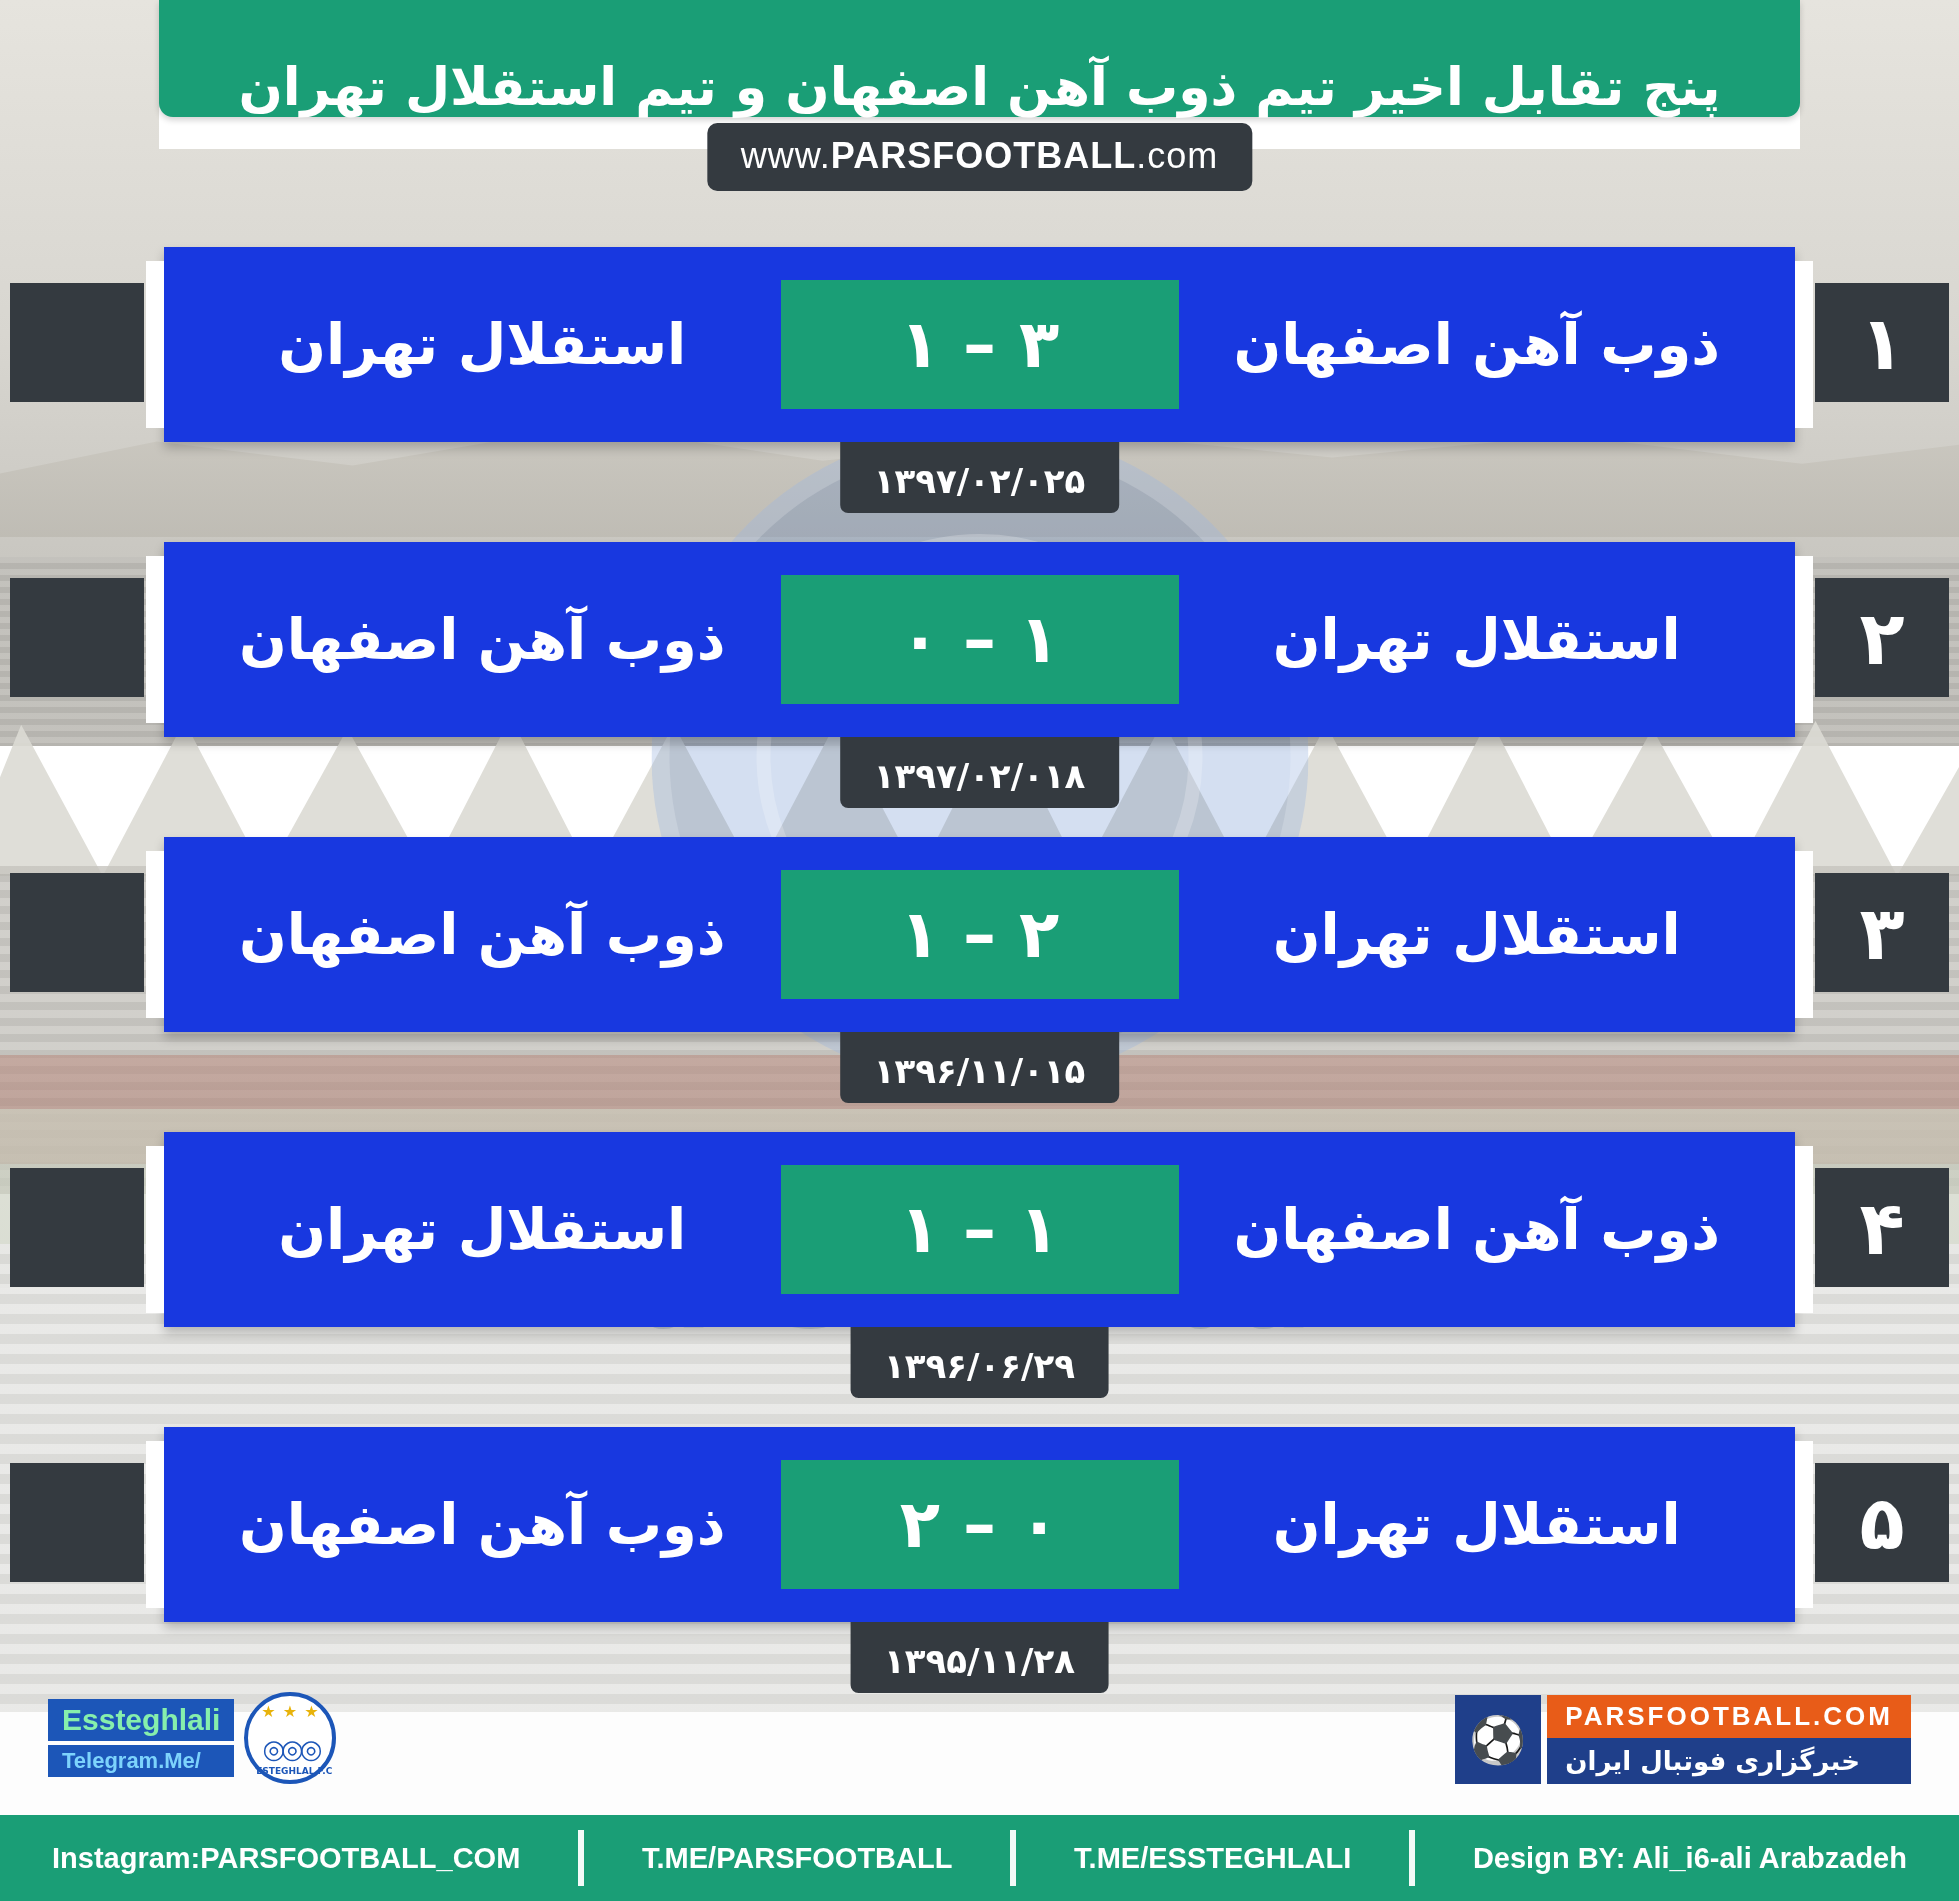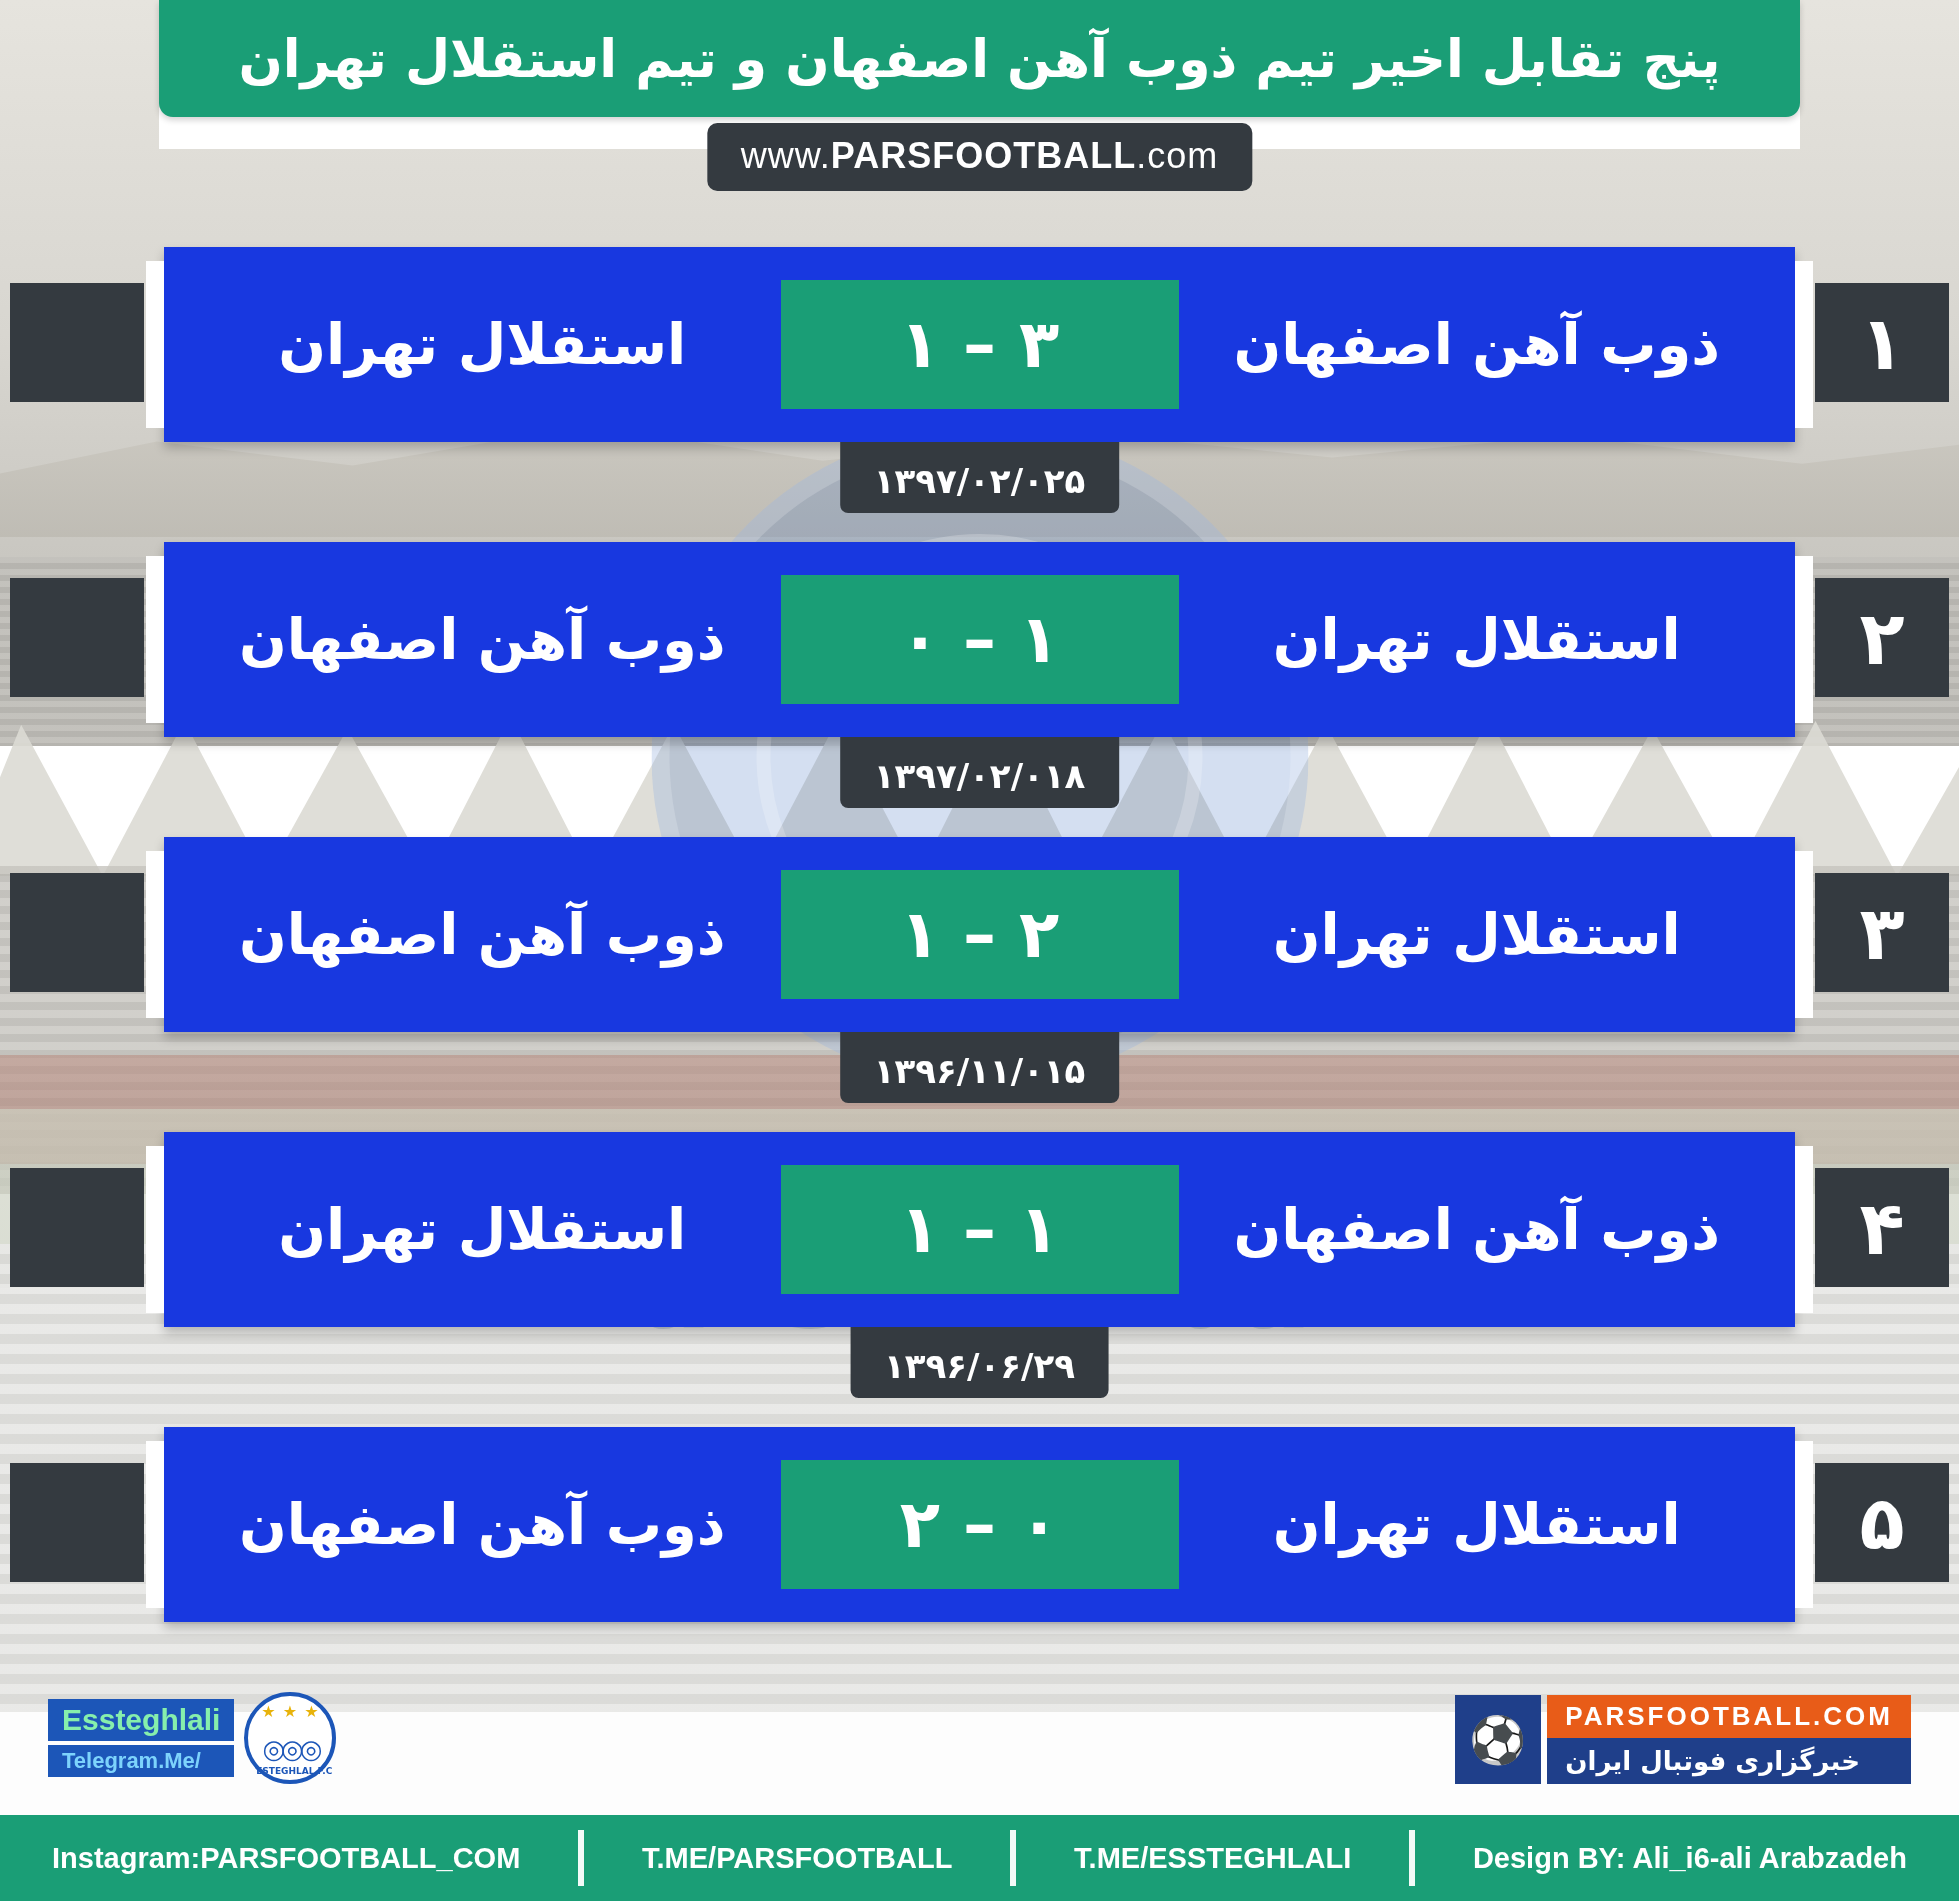--- a/index.html
+++ b/index.html
@@ -134,21 +134,21 @@
   }
   .title-box {
     position: absolute;
     left: 159px;
     right: 159px;
     top: 0;
     height: 117px;
     background: #1a9e76;
     border-radius: 0 0 14px 14px;
     display: flex;
-    align-items: center;
+    align-items: flex-end;
     justify-content: center;
     box-shadow: 0 3px 6px rgba(0,0,0,0.18);
   }
   .title-text {
     color: #ffffff;
     font-size: 52px;
     font-weight: bold;
     letter-spacing: -1px;
     padding: 0 30px;
     text-align: center;
@@ -480,20 +480,21 @@
   </div>
 
   <div class="match">
     <div class="rank-shadow"></div>
     <div class="rank-badge">۵</div>
     <div class="bar">
       <div class="team home">استقلال تهران</div>
       <div class="score-box">۲ – ۰</div>
       <div class="team away">ذوب آهن اصفهان</div>
     </div>
+    <div class="date-box">۱۳۹۵/۱۱/۲۸</div>
   </div>
 
 </div>
 
 <div class="esteghlal-badge">
   <div class="est-crest">
     <div class="stars">★ ★ ★</div>
     <div class="rings">◎◎◎</div>
     <div class="crest-cap">ESTEGHLAL F.C</div>
   </div>

